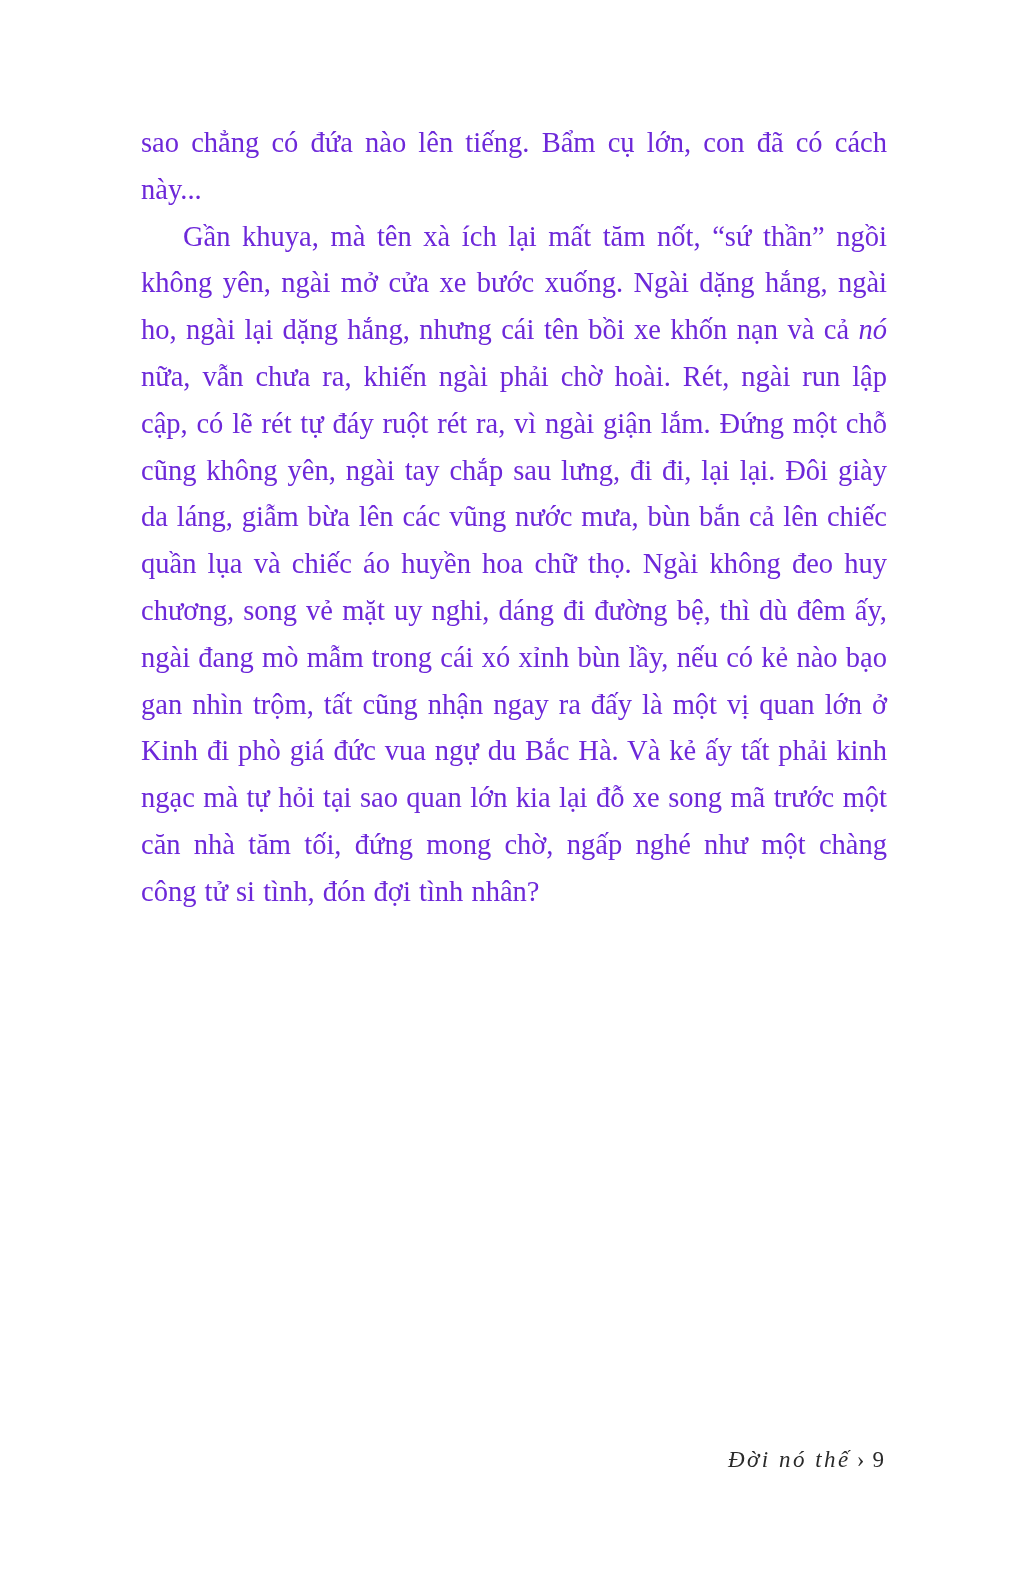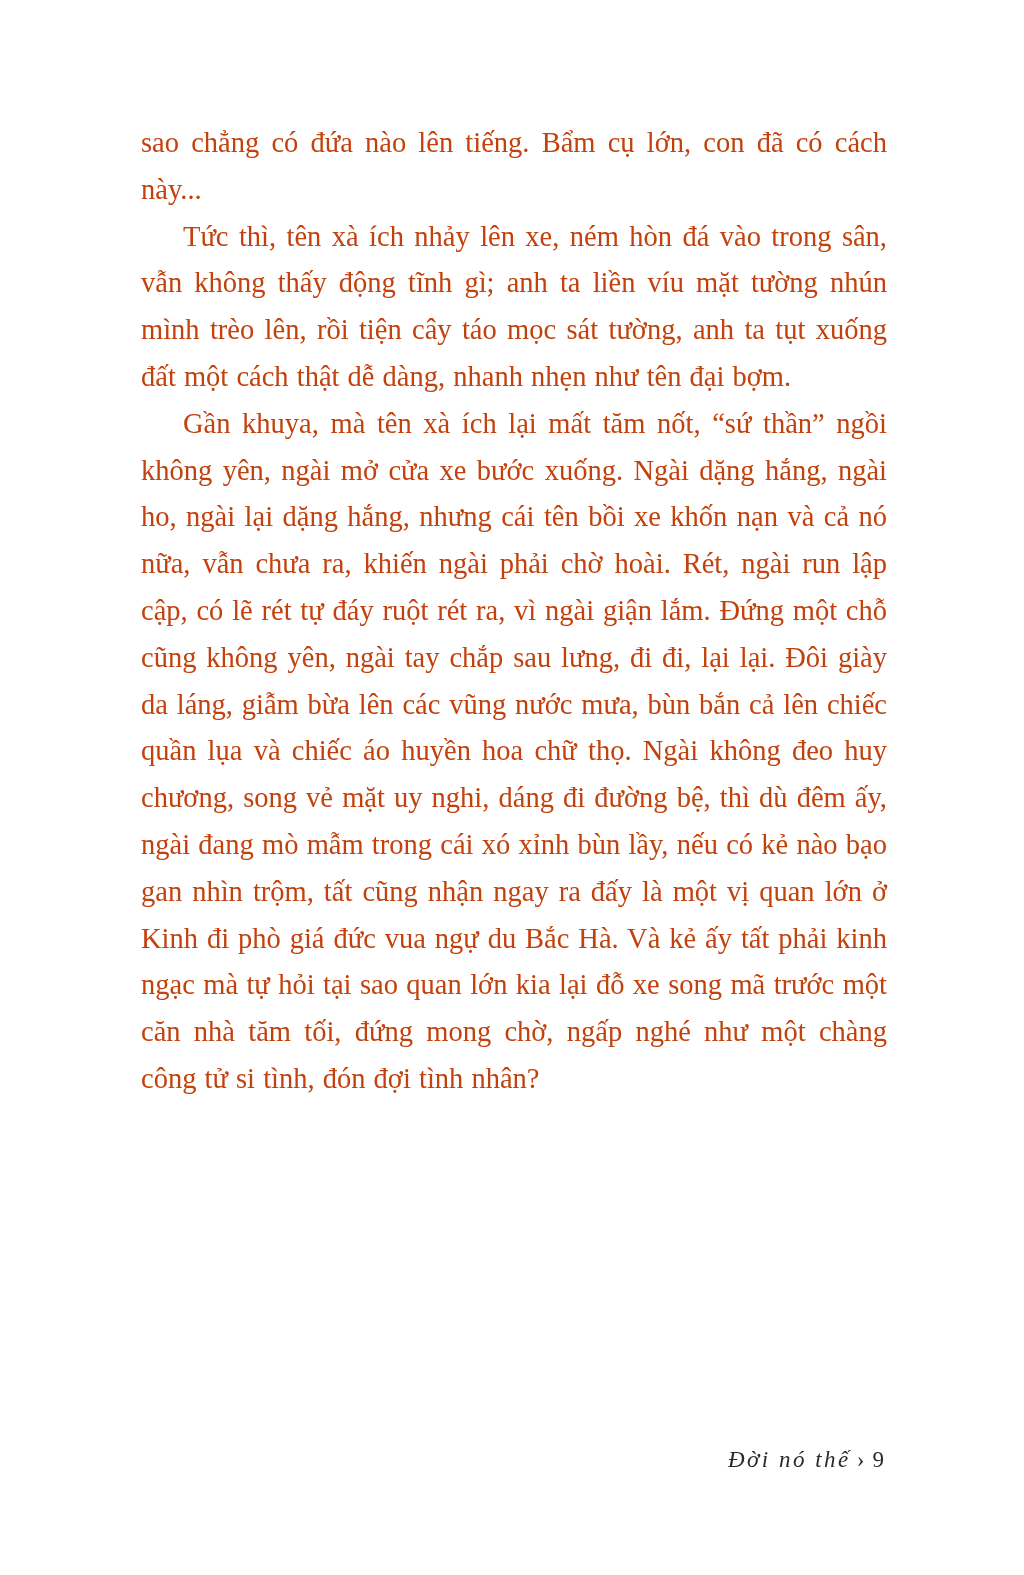--- a/index.html
+++ b/index.html
@@ -27,26 +27,27 @@
     top: 120px;
     width: 746px;
   }
   .text-block p {
     margin: 0;
     font-size: 28.5px;
     line-height: 46.8px;
     text-align: justify;
     text-justify: inter-word;
     word-spacing: 1px;
-    color: #c2410c;
+    color: #6d28d9;
   }
   .text-block p.indent {
     text-indent: 42px;
   }
   .italic {
+    font-style: italic;
   }
   .footer {
     position: absolute;
     top: 1447px;
     right: 140px;
     font-size: 23px;
     color: #2a2a2a;
     white-space: nowrap;
   }
   .running-title {
@@ -63,21 +64,20 @@
     font-style: normal;
   }
 </style>
 </head>
 <body>
 
 <div class="page">
 
   <div class="text-block">
       <p><span>sao chẳng có đứa nào lên tiếng. Bẩm cụ lớn, con đã có cách này...</span></p>
-      <p class="indent"><span>Tức thì, tên xà ích nhảy lên xe, ném hòn đá vào trong sân, vẫn không thấy động tĩnh gì; anh ta liền víu mặt tường nhún mình trèo lên, rồi tiện cây táo mọc sát tường, anh ta tụt xuống đất một cách thật dễ dàng, nhanh nhẹn như tên đại bợm.</span></p>
       <p class="indent"><span>Gần khuya, mà tên xà ích lại mất tăm nốt, “sứ thần” ngồi không yên, ngài mở cửa xe bước xuống. Ngài dặng hắng, ngài ho, ngài lại dặng hắng, nhưng cái tên bồi xe khốn nạn và cả </span><span class="italic">nó</span><span> nữa, vẫn chưa ra, khiến ngài phải chờ hoài. Rét, ngài run lập cập, có lẽ rét tự đáy ruột rét ra, vì ngài giận lắm. Đứng một chỗ cũng không yên, ngài tay chắp sau lưng, đi đi, lại lại. Đôi giày da láng, giẫm bừa lên các vũng nước mưa, bùn bắn cả lên chiếc quần lụa và chiếc áo huyền hoa chữ thọ. Ngài không đeo huy chương, song vẻ mặt uy nghi, dáng đi đường bệ, thì dù đêm ấy, ngài đang mò mẫm trong cái xó xỉnh bùn lầy, nếu có kẻ nào bạo gan nhìn trộm, tất cũng nhận ngay ra đấy là một vị quan lớn ở Kinh đi phò giá đức vua ngự du Bắc Hà. Và kẻ ấy tất phải kinh ngạc mà tự hỏi tại sao quan lớn kia lại đỗ xe song mã trước một căn nhà tăm tối, đứng mong chờ, ngấp nghé như một chàng công tử si tình, đón đợi tình nhân?</span></p>
     </div>
 
   <div class="footer">
     <span class="running-title">Đời nó thế</span><span class="footer-separator">›</span><span class="page-number">9</span>
   </div>
 
 </div>
 
 </body></html>

